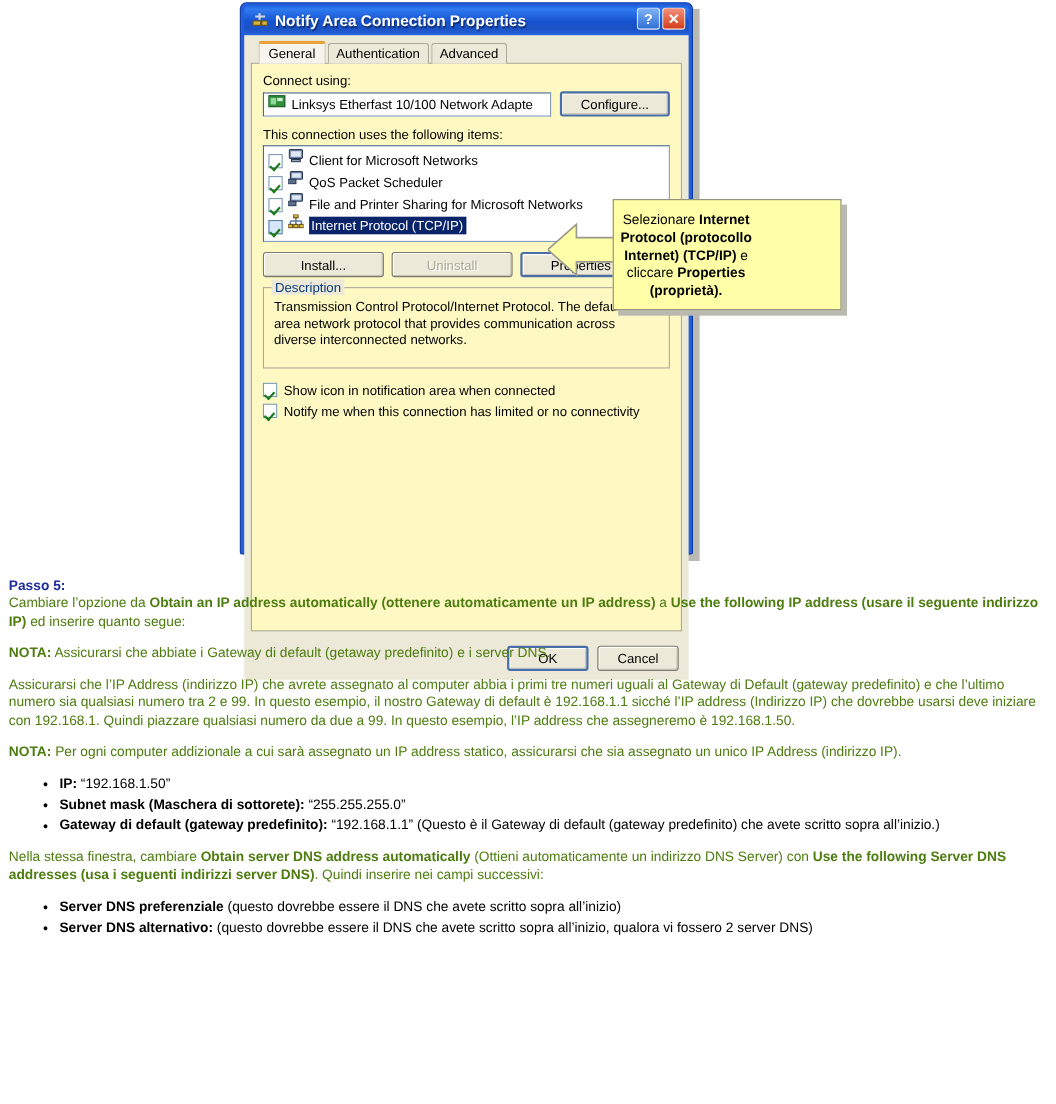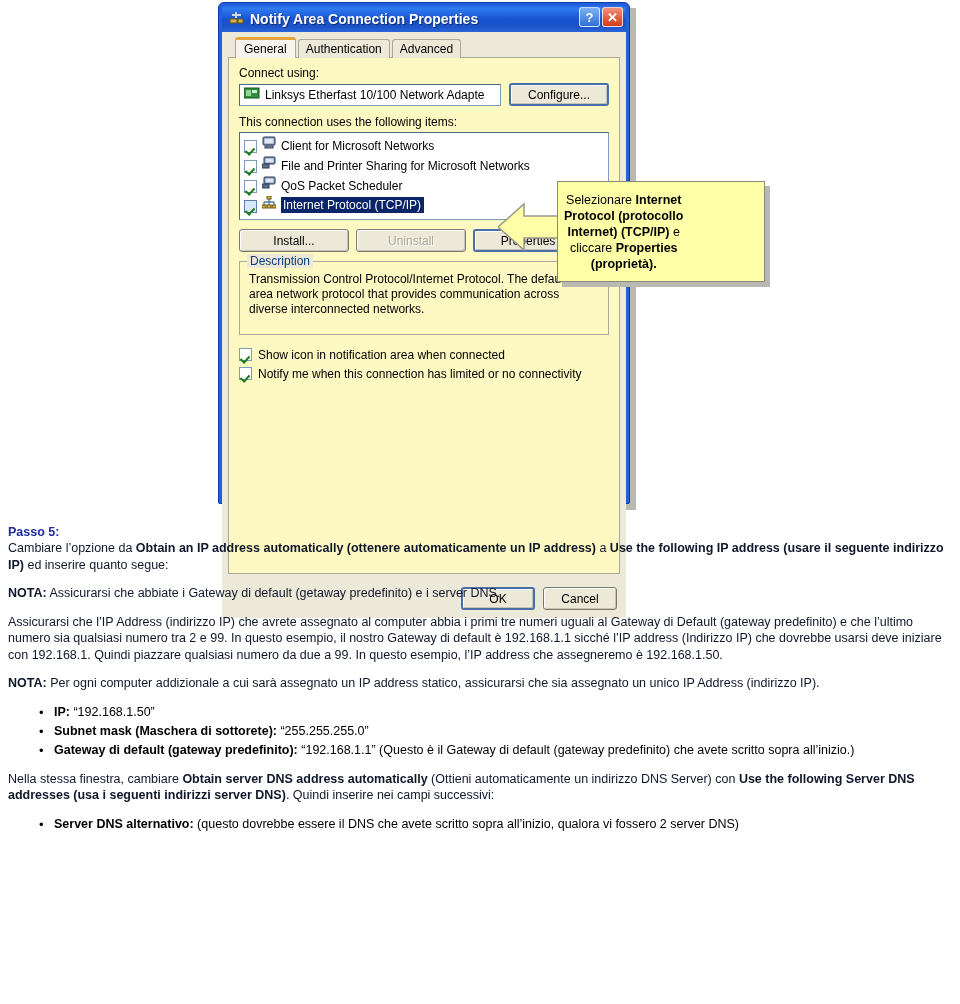--- a/index.html
+++ b/index.html
@@ -159,21 +159,21 @@
     padding:2px 6px;
   }
   .callout-text {
     font-size:12.5px; line-height:16px; text-align:center; color:#000;
     font-family:"Liberation Sans", sans-serif;
   }
   .callout-text b { font-weight:bold; }
 
   
   #doc { position:absolute; left:0; top:525px; width:960px; padding:0 8px; }
-  .p { font-size:12.5px; line-height:16.5px; color:#0f172a; margin:0 0 12px 0; }
+  .p { font-size:12.5px; line-height:16.5px; color:#4d7c0f; margin:0 0 12px 0; }
   .p b { font-weight:bold; }
   .h-step { font-size:12.5px; font-weight:bold; color:#1e2c9c; margin:0 0 1px 0; }
   ul.b { margin:0 0 12px 0; padding-left:46px; list-style:none; }
   ul.b li { font-size:12.5px; line-height:17px; margin-bottom:2px; position:relative; }
   ul.b li::before {
     content:"\2022"; position:absolute; left:-15px; top:0; font-size:13px;
   }
   ul.b li b { font-weight:bold; }
 </style>
 </head>
@@ -243,32 +243,32 @@
           </div>
           <div class="item">
             <span class="cbx on"></span>
             <span>
               <svg width="14" height="13" viewBox="0 0 14 13">
                 <rect x="2" y="1" width="11" height="7" rx="1" fill="#7f93b5" stroke="#2c3c58"></rect>
                 <rect x="3.5" y="2.5" width="8" height="4" fill="#dfe7f3"></rect>
                 <rect x="0" y="8" width="7" height="4" fill="#5d6f8c" stroke="#2c3c58"></rect>
               </svg>
             </span>
-            <span class="item-text">File and Printer Sharing for Microsoft Networks</span>
+            <span class="item-text">QoS Packet Scheduler</span>
           </div>
           <div class="item">
             <span class="cbx on"></span>
             <span>
               <svg width="14" height="13" viewBox="0 0 14 13">
                 <rect x="2" y="1" width="11" height="7" rx="1" fill="#7f93b5" stroke="#2c3c58"></rect>
                 <rect x="3.5" y="2.5" width="8" height="4" fill="#dfe7f3"></rect>
                 <rect x="0" y="8" width="7" height="4" fill="#5d6f8c" stroke="#2c3c58"></rect>
               </svg>
             </span>
-            <span class="item-text">QoS Packet Scheduler</span>
+            <span class="item-text">File and Printer Sharing for Microsoft Networks</span>
           </div>
           <div class="item sel">
             <span class="cbx on blue"></span>
             <span>
               <svg width="14" height="13" viewBox="0 0 14 13">
                 <path d="M7 2 v4 M2 6 h10 M2 6 v3 M7 6 v3 M12 6 v3" stroke="#5a7a9e" stroke-width="1.4" fill="none"></path>
                 <rect x="5" y="0" width="4" height="3" fill="#d9b44a" stroke="#6b5412"></rect>
                 <rect x="0" y="9" width="4" height="3" fill="#d9b44a" stroke="#6b5412"></rect>
                 <rect x="5" y="9" width="4" height="3" fill="#d9b44a" stroke="#6b5412"></rect>
                 <rect x="10" y="9" width="4" height="3" fill="#d9b44a" stroke="#6b5412"></rect>
@@ -335,16 +335,17 @@
 
   <ul class="b">
     <li><b>IP:</b><span> “192.168.1.50”</span></li>
     <li><b>Subnet mask (Maschera di sottorete):</b><span> “255.255.255.0”</span></li>
     <li><b>Gateway di default (gateway predefinito):</b><span> “192.168.1.1” (Questo è il Gateway di default (gateway predefinito) che avete scritto sopra all’inizio.)</span></li>
   </ul>
 
   <p class="p"><span>Nella stessa finestra, cambiare </span><b>Obtain server DNS address automatically</b><span> (Ottieni automaticamente un indirizzo DNS Server) con </span><b>Use the following Server DNS addresses (usa i seguenti indirizzi server DNS)</b><span>. Quindi inserire nei campi successivi:</span></p>
 
   <ul class="b">
+    <li><b>Server DNS preferenziale</b><span> (questo dovrebbe essere il DNS che avete scritto sopra all’inizio)</span></li>
     <li><b>Server DNS alternativo:</b><span> (questo dovrebbe essere il DNS che avete scritto sopra all’inizio, qualora vi fossero 2 server DNS)</span></li>
   </ul>
 
 </div>
 
 </body></html>

